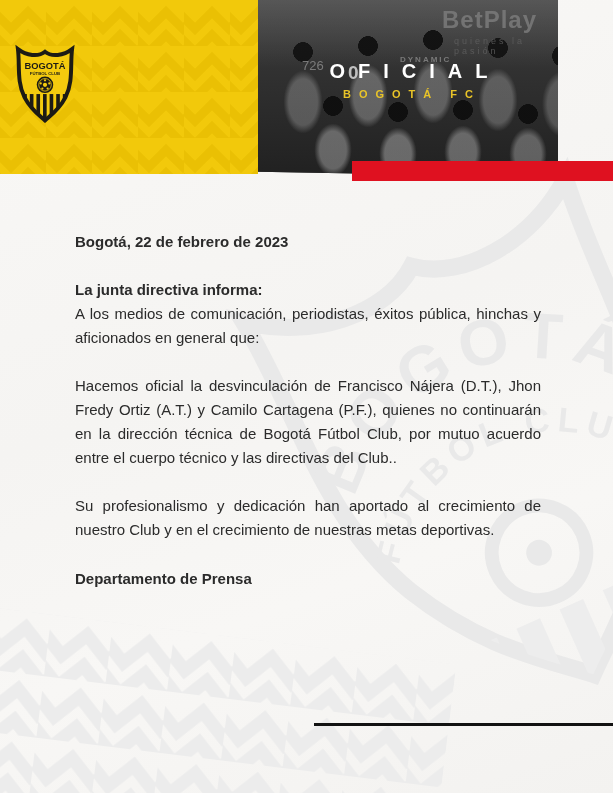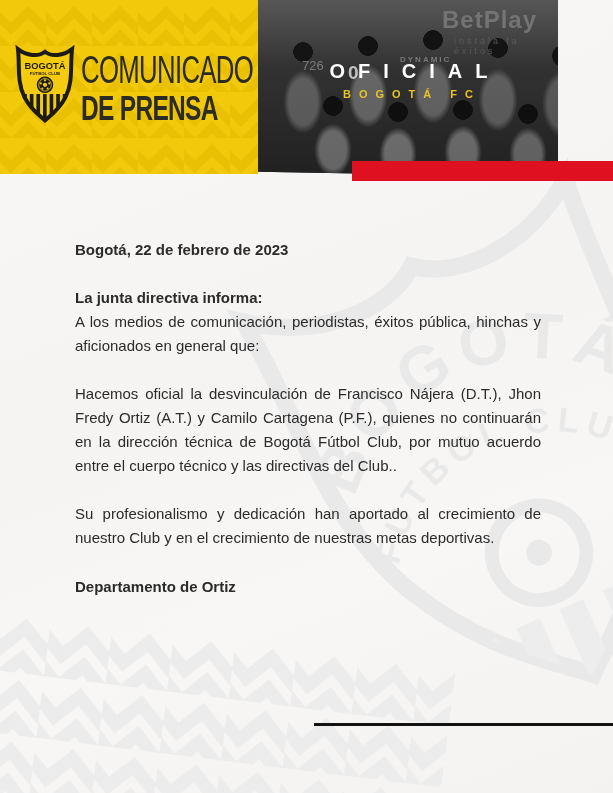--- a/index.html
+++ b/index.html
@@ -54,34 +54,34 @@
   .red-bar{position:absolute;left:352px;top:161px;width:261px;height:20px;background:#df1120;z-index:5;}
 
   
   .wm-crest{position:absolute;left:283px;top:192px;width:430px;height:537px;
             transform:rotate(-24deg);z-index:1;}
   .wm-zigzag{position:absolute;left:-24px;top:635px;transform:rotate(7deg);z-index:1;}
 
   
   .content{position:absolute;left:75px;top:230px;width:466px;z-index:6;color:#2b2b2b;
            font-size:15px;line-height:24px;}
-  .content .blk{margin:8px 0 24px 0;}
+  .content .blk{margin:0 0 24px 0;}
   .content p{margin:0;text-align:justify;}
   .content .b{font-weight:700;text-align:left;}
   .sig{line-height:26px;}
   .footer-line{position:absolute;left:314px;top:723px;width:299px;height:3px;background:#121212;z-index:6;}
 </style>
 </head>
 <body>
 
 <div class="page">
 
   <div class="hdr-photo">
     <span class="betplay">BetPlay</span>
-    <span class="betplay-tag">instala la éxitos</span>
+    <span class="betplay-tag">quienes la pasión</span>
     <span class="board-num">726</span>
     <span class="jersey-num">0</span>
     <span class="jersey-brand">DYNAMIC</span>
     <div class="oficial">OFICIAL</div>
     <div class="bogofc">BOGOTÁ FC</div>
   </div>
   <div class="red-bar"></div>
 
   <div class="hdr-yellow">
     <svg class="zz" width="258" height="174">
@@ -122,24 +122,20 @@
       <circle cx="50" cy="63" r="3.2" fill="#f4cb0e"></circle>
       <g fill="#f4cb0e">
         <circle cx="50" cy="56.2" r="1.7"></circle>
           <circle cx="56.5" cy="60.9" r="1.7"></circle>
         <circle cx="54" cy="68.6" r="1.7"></circle>
           <circle cx="46" cy="68.6" r="1.7"></circle>
         <circle cx="43.5" cy="60.9" r="1.7"></circle>
       </g>
     </svg>
 
-    <div class="title">
-      <div class="t1">COMUNICADO</div>
-      <div class="t2">DE PRENSA</div>
-    </div>
   </div>
 
   <svg class="wm-crest" viewBox="0 0 100 125">
     <defs>
       <path id="wmShield" d="M50 13 C40 21 22 19 9 9 C12 34 7 58 19 82 C29 101 41 109 50 117 C59 109 71 101 81 82 C93 58 88 34 91 9 C78 19 60 21 50 13 Z"></path>
       <clipPath id="wmClip">
           <use href="#wmShield"></use>
         </clipPath>
       <path id="wmArc1" d="M14 60 A43 43 0 0 1 86 60" fill="none"></path>
       <path id="wmArc2" d="M20 74 A37 37 0 0 1 80 74" fill="none"></path>
@@ -184,18 +180,18 @@
       <p class="b">La junta directiva informa:</p>
       <p>A los medios de comunicación, periodistas, éxitos pública, hinchas y aficionados en general que:</p>
     </div>
     <div class="blk">
       <p>Hacemos oficial la desvinculación de Francisco Nájera (D.T.), Jhon Fredy Ortiz (A.T.) y Camilo Cartagena (P.F.), quienes no continuarán en la dirección técnica de Bogotá Fútbol Club, por mutuo acuerdo entre el cuerpo técnico y las directivas del Club..</p>
     </div>
     <div class="blk">
       <p>Su profesionalismo y dedicación han aportado al crecimiento de nuestro Club y en el crecimiento de nuestras metas deportivas.</p>
     </div>
     <div class="blk sig">
-      <p class="b">Departamento de Ortiz</p>
+      <p class="b">Departamento de Prensa</p>
     </div>
   </div>
 
   <div class="footer-line"></div>
 </div>
 
 </body></html>

